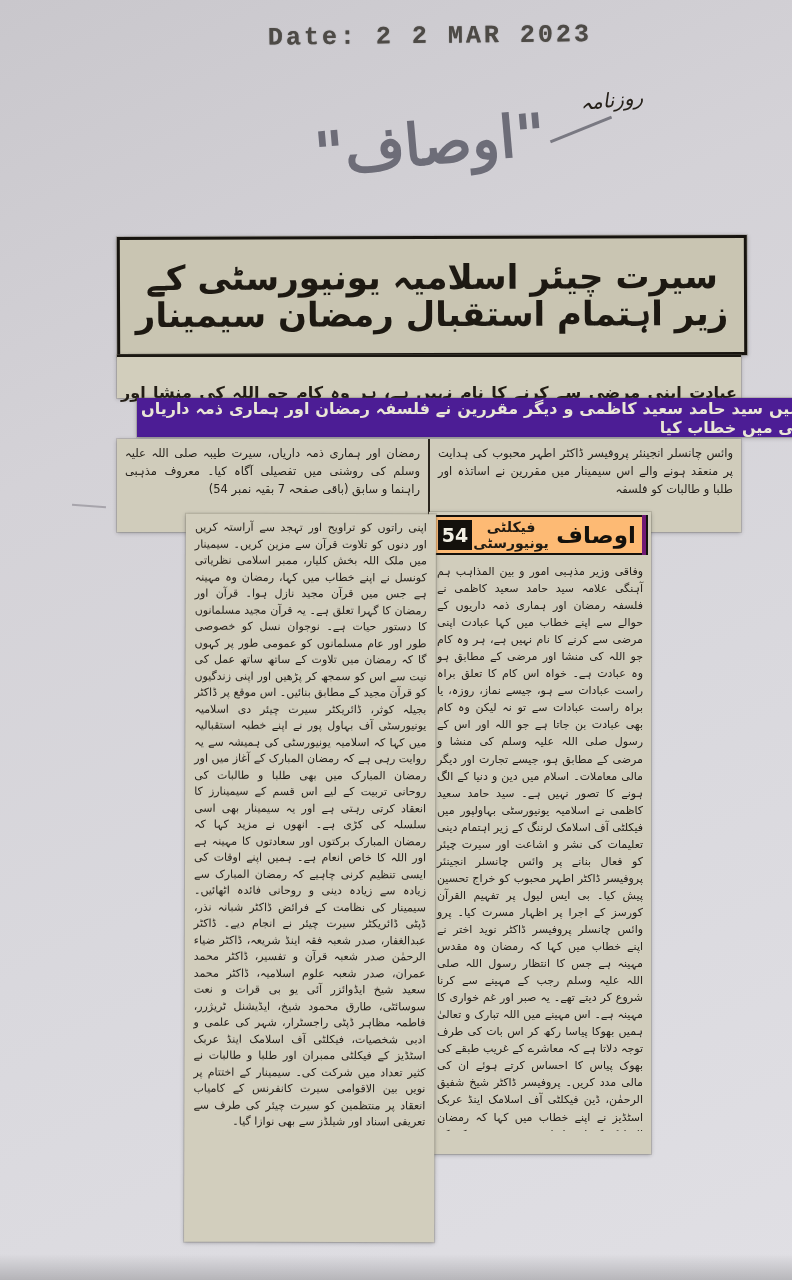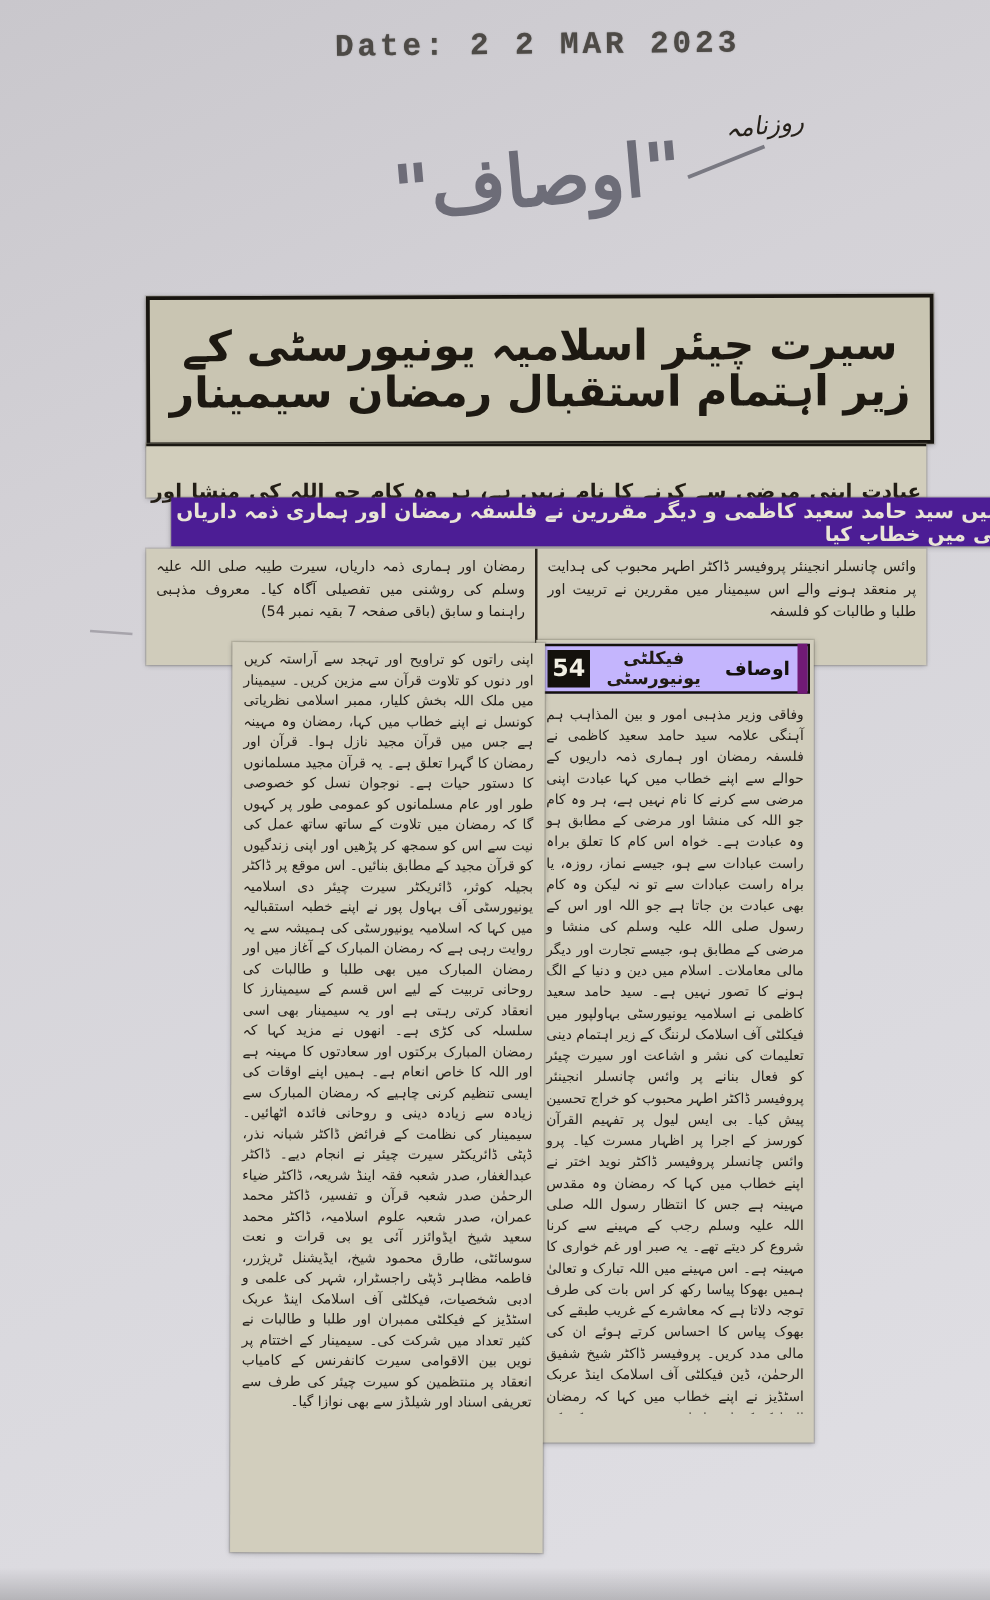--- a/index.html
+++ b/index.html
@@ -55,27 +55,27 @@
   .highlight-text{width:100%;height:100%;display:flex;align-items:center;justify-content:center;
     font-size:16px;font-weight:bold;color:#e9e5d6;overflow:hidden;padding:0 4px;box-sizing:border-box;}
   
   .intro-clip{left:117px;top:439px;width:624px;height:93px;background:#d0ccbb;}
   .intro-row{display:flex;flex-direction:row;direction:rtl;height:100%;box-sizing:border-box;}
   .intro-col{flex:1;padding:6px 8px;font-size:11.5px;line-height:1.55;overflow:hidden;}
   .intro-col + .intro-col{border-left:none;border-right:2px solid #2a251d;}
   
   .cont-clip{left:429px;top:512px;width:222px;height:642px;background:#d1cdbc;}
   .cont-header{
-    margin:3px 3px 4px 3px;border:2px solid #14110c;height:40px;background:#c4b5fd;
+    margin:3px 3px 4px 3px;border:2px solid #14110c;height:40px;background:#fdba74;
     display:flex;flex-direction:row;align-items:center;box-sizing:border-box;
   }
   .page-badge{width:34px;height:30px;background:#14110c;color:#f2efe3;font-weight:bold;
     font-size:19px;display:flex;align-items:center;justify-content:center;margin-left:4px;}
   .section-label{flex:1;text-align:center;font-size:14px;font-weight:bold;direction:rtl;color:#201b13;}
-  .cont-logo{border-right:8px solid #701a75;padding:2px 6px;font-size:15px;font-weight:bold;
+  .cont-logo{border-right:4px solid #701a75;padding:2px 6px;font-size:23px;font-weight:bold;
     direction:rtl;color:#14110c;height:100%;display:flex;align-items:center;}
   .cont-body{padding:4px 8px;font-size:11px;line-height:1.55;overflow:hidden;height:572px;box-sizing:border-box;}
   
   .left-clip{left:185px;top:514px;width:250px;height:728px;background:#d2cebd;transform:rotate(.15deg);}
   .left-body{padding:6px 9px;font-size:11px;line-height:1.5;overflow:hidden;height:100%;box-sizing:border-box;}
   .scratch{position:absolute;left:72px;top:505px;width:34px;border-top:2px solid #9b99a0;
     transform:rotate(4deg);opacity:.8;}
 </style>
 </head>
 <body>
@@ -93,21 +93,21 @@
 <div class="clip subhead-clip">
   <div class="subhead-text urdu">عبادت اپنی مرضی سے کرنے کا نام نہیں ہے، ہر وہ کام جو اللہ کی منشا اور مرضی کے مطابق ہو وہ عبادت ہے</div>
 </div>
 
 <div class="clip highlight-clip">
   <div class="highlight-text urdu">سیمینار میں سید حامد سعید کاظمی و دیگر مقررین نے فلسفہ رمضان اور ہماری ذمہ داریاں کی روشنی میں خطاب کیا</div>
 </div>
 
 <div class="clip intro-clip">
   <div class="intro-row">
-    <div class="intro-col urdu">وائس چانسلر انجینئر پروفیسر ڈاکٹر اطہر محبوب کی ہدایت پر منعقد ہونے والے اس سیمینار میں مقررین نے تربیت اور طلبا و طالبات کو فلسفہ</div>
+    <div class="intro-col urdu">وائس چانسلر انجینئر پروفیسر ڈاکٹر اطہر محبوب کی ہدایت پر منعقد ہونے والے اس سیمینار میں مقررین نے اساتذہ اور طلبا و طالبات کو فلسفہ</div>
     <div class="intro-col urdu">رمضان اور ہماری ذمہ داریاں، سیرت طیبہ صلی اللہ علیہ وسلم کی روشنی میں تفصیلی آگاہ کیا۔ معروف مذہبی راہنما و سابق (باقی صفحہ 7 بقیہ نمبر 54)</div>
   </div>
 </div>
 
 <div class="scratch"></div>
 
 <div class="clip cont-clip">
   <div class="cont-header">
     <div class="page-badge">54</div>
     <div class="section-label">فیکلٹی یونیورسٹی</div>

